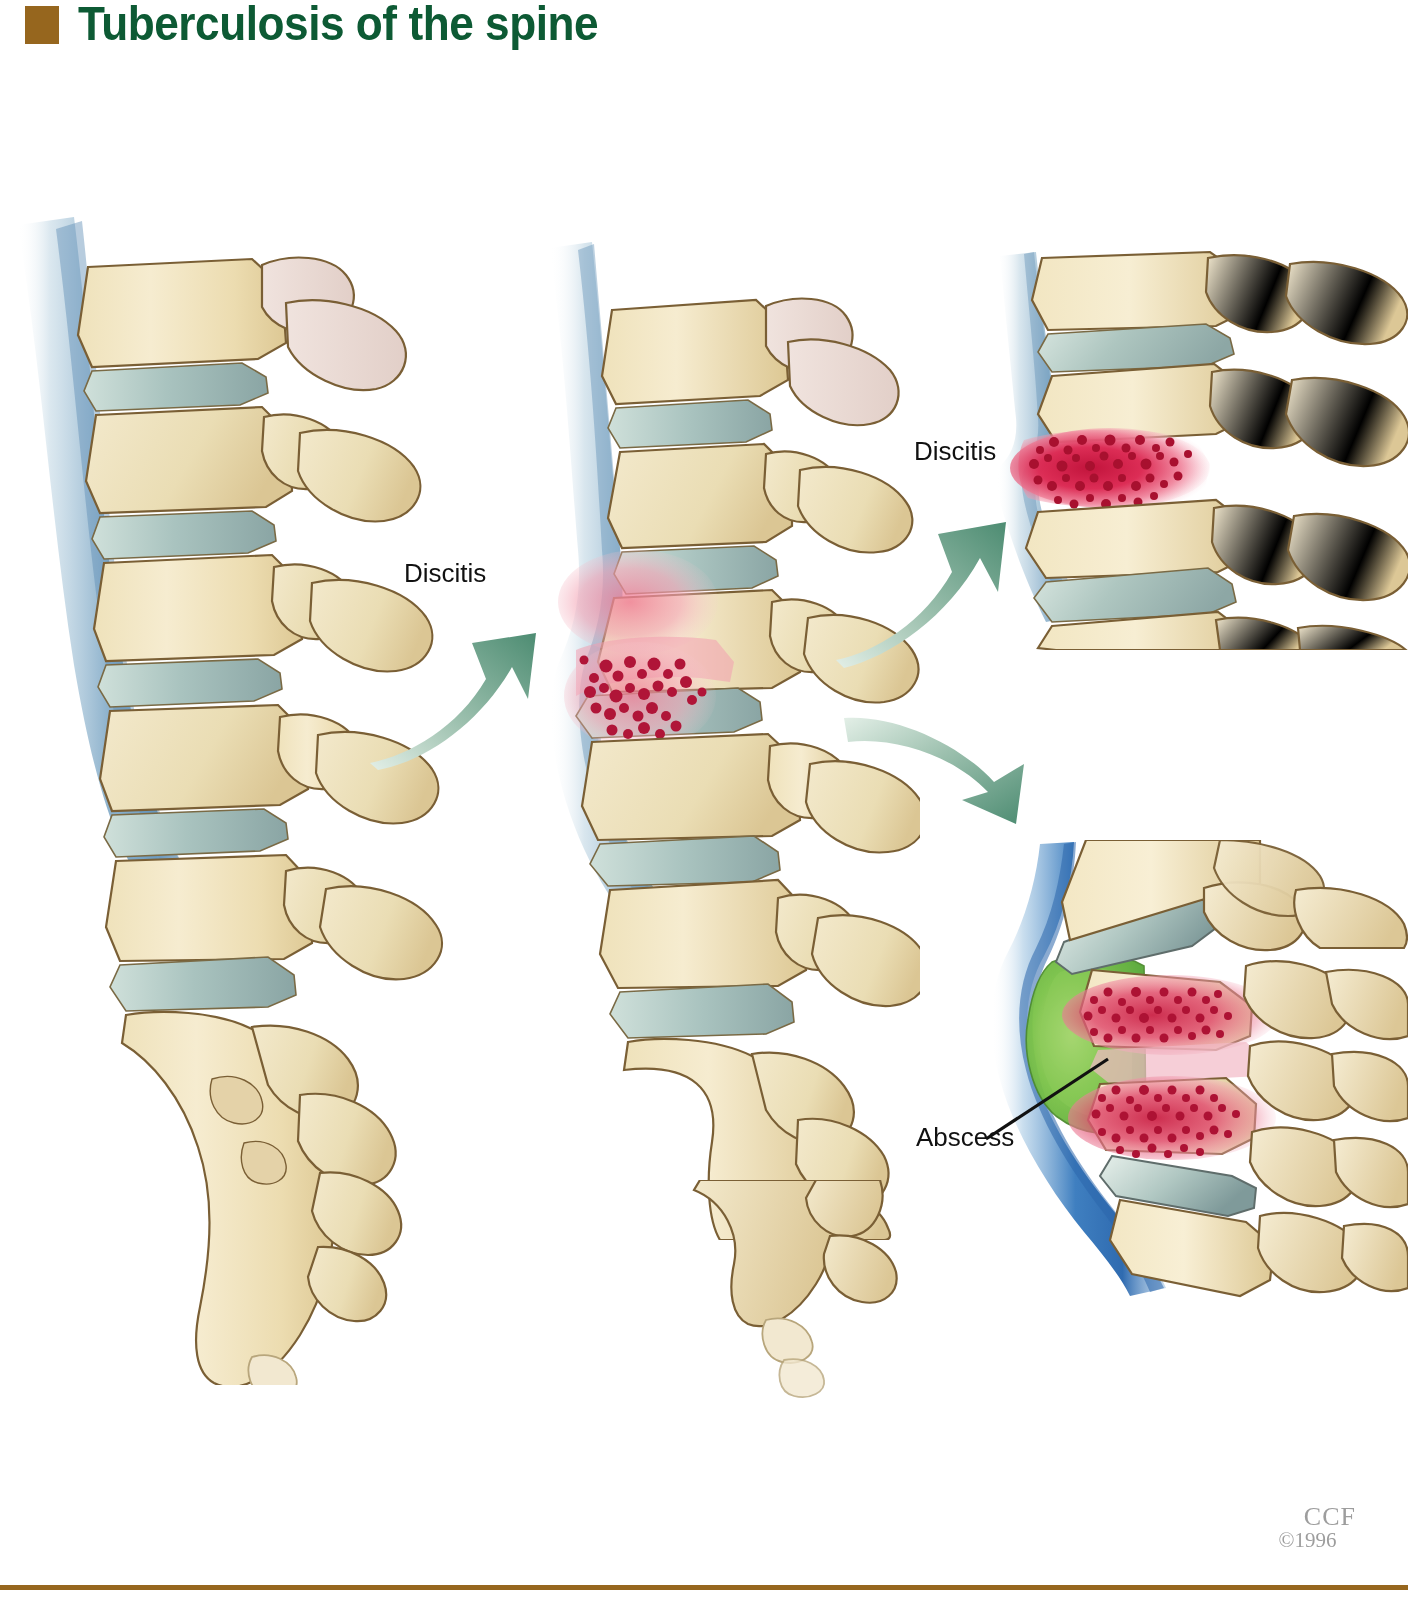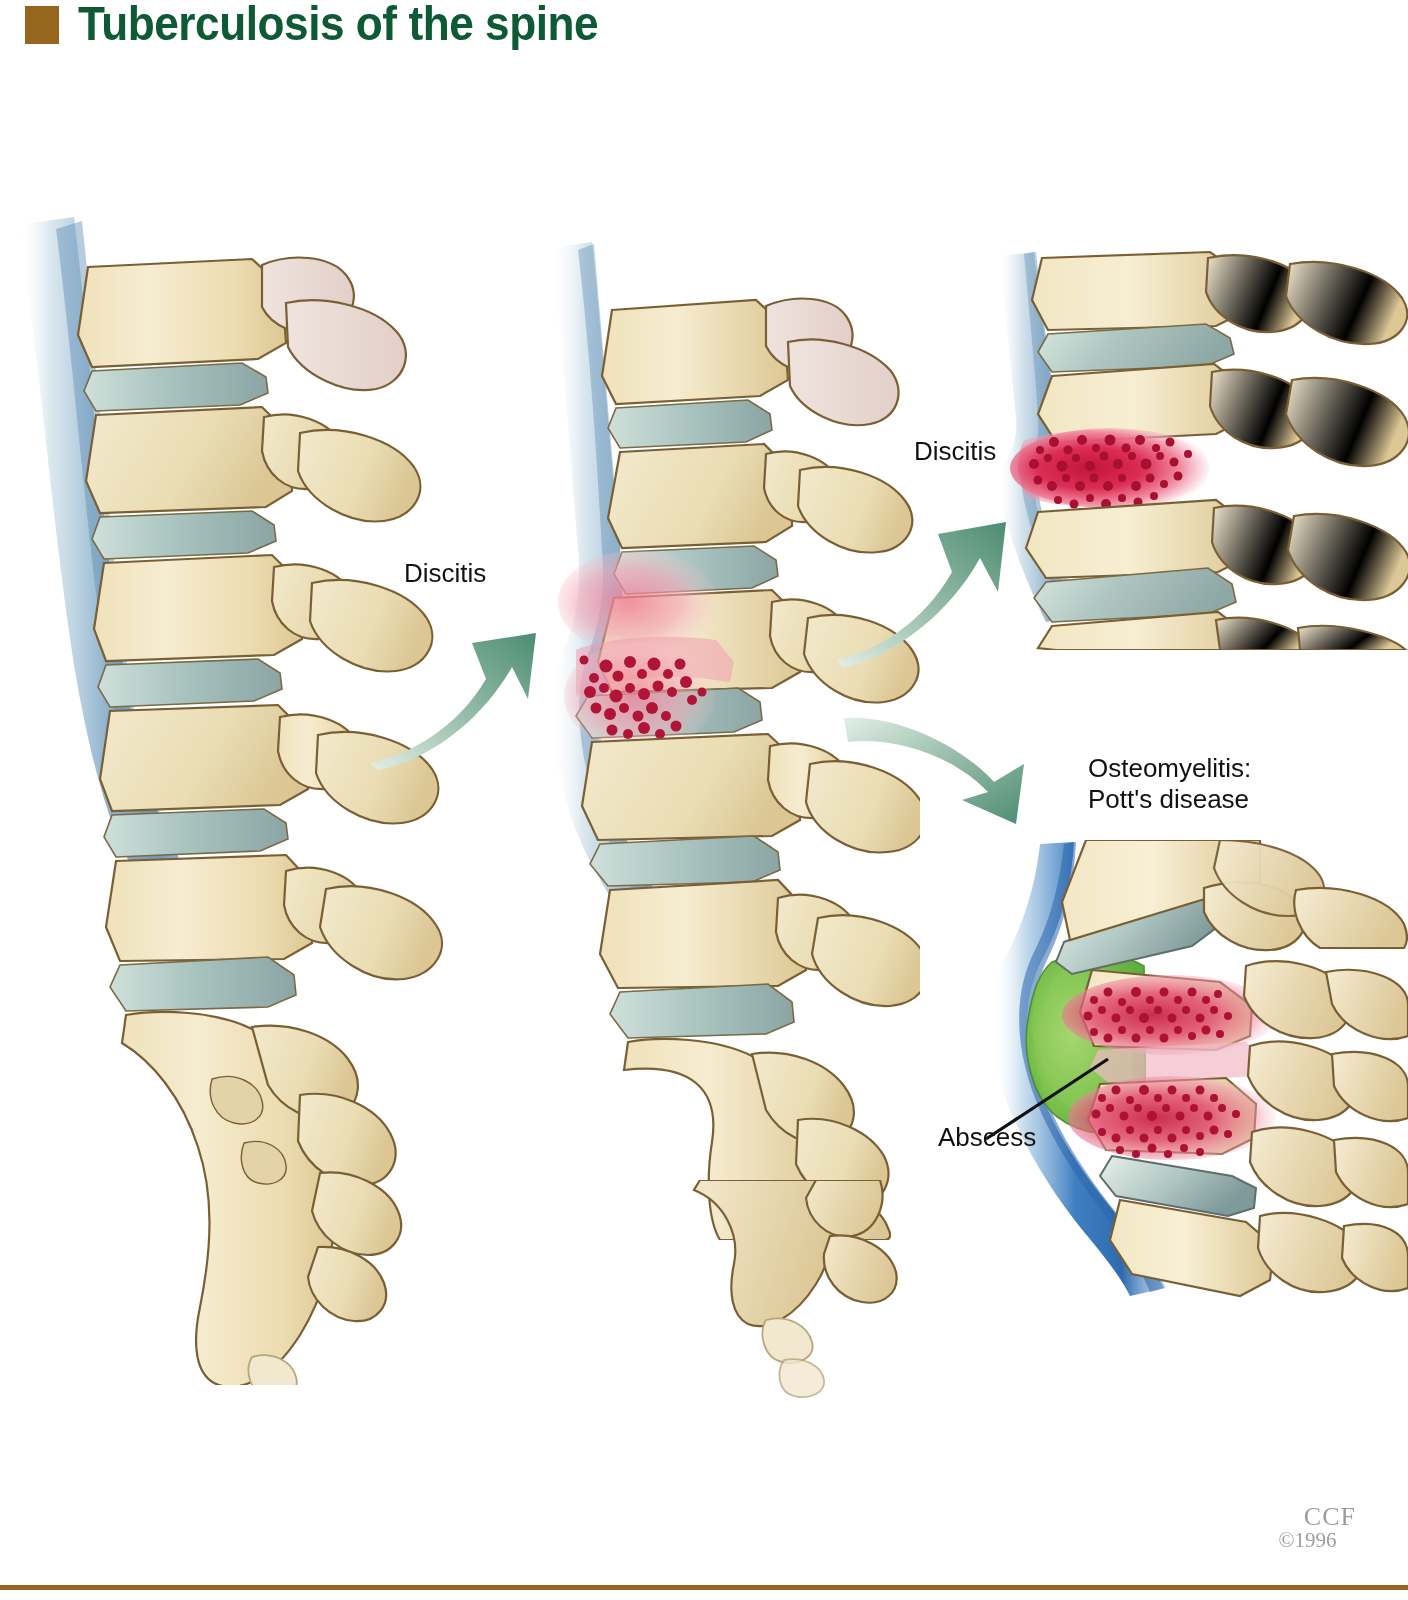--- a/index.html
+++ b/index.html
@@ -26,21 +26,21 @@
 
   
   .lbl{
     position:absolute;color:#111111;font-size:26px;
     font-family:"Liberation Sans","DejaVu Sans",sans-serif;
     white-space:nowrap;line-height:1.18;
   }
   .lbl-infection{left:404px;top:558px;}
   .lbl-discitis{left:914px;top:436px;}
   .lbl-osteo{left:1088px;top:753px;}
-  .lbl-abscess{left:938px;top:1122px;}
+  .lbl-abscess{left:916px;top:1122px;}
 
   
   .credit{
     position:absolute;right:52px;bottom:48px;text-align:center;
     font-family:"Liberation Serif","DejaVu Serif",serif;
     color:#9d9d9d;line-height:1.04;
   }
   .credit .c1{font-size:26px;letter-spacing:1px;display:block;margin-left:45px;}
   .credit .c2{font-size:21px;display:block;}
 
@@ -720,24 +720,20 @@
   <div class="fig" style="left:980px;top:1055px;width:140px;height:90px;">
   <svg width="140" height="90" viewBox="0 0 140 90" xmlns="http://www.w3.org/2000/svg">
     <line x1="128" y1="4" x2="6" y2="84" stroke="#111111" stroke-width="3.2"></line>
   </svg>
   </div>
 
   <div class="lbl lbl-infection">Discitis</div>
 
   <div class="lbl lbl-discitis">Discitis</div>
 
-  <div class="lbl lbl-osteo">
-    <div>Osteomyelitis:</div>
-    <div>Pott's disease</div>
-  </div>
 
   <div class="lbl lbl-abscess">Abscess</div>
 
   <div class="credit">
     <span class="c1">CCF</span>
     <span class="c2">©1996</span>
   </div>
 
   <div class="footrule"></div>
 

